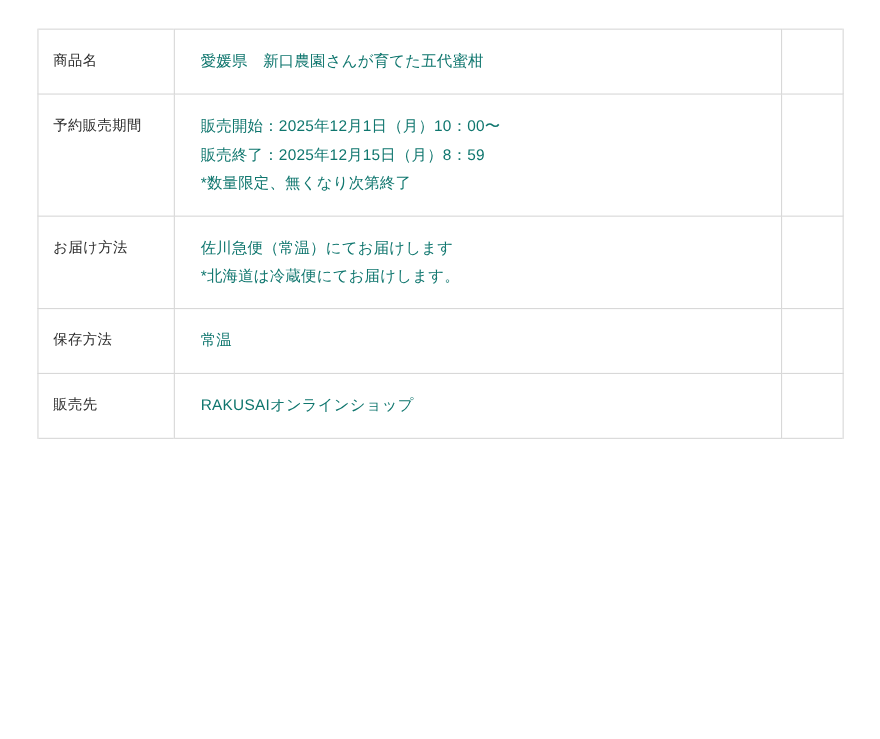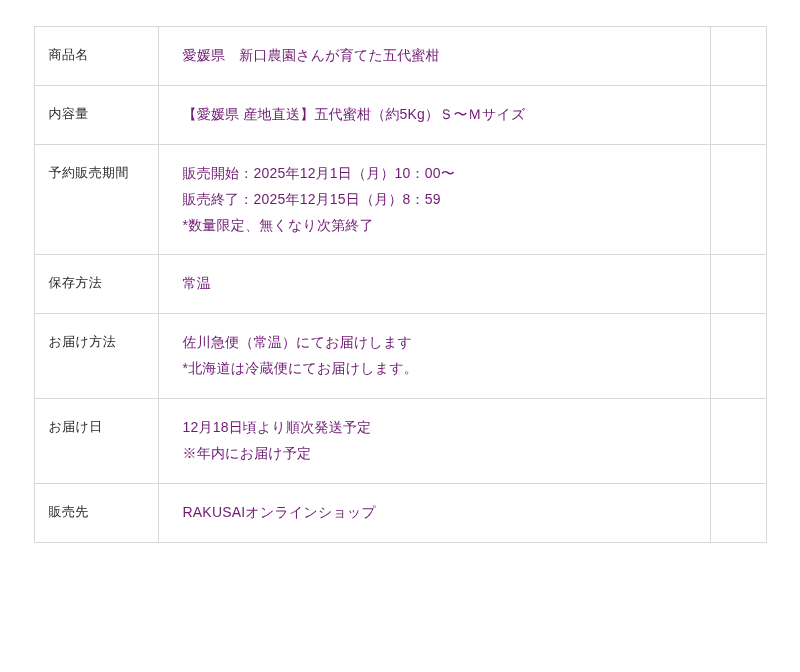--- a/index.html
+++ b/index.html
@@ -48,21 +48,21 @@
   table.spec td.label {
     border-left: 1px solid #d8d8d8;
     font-size: 13px;
     color: #2b2b2b;
     letter-spacing: 0.4px;
     padding-left: 14px;
     padding-right: 8px;
   }
   table.spec td.value {
     font-size: 14px;
-    color: #701a75;
+    color: #0f766e;
     padding-left: 24px;
   }
   table.spec td.extra {
     padding: 0;
   }
   .vline {
     display: block;
     width: 100%;
     height: 100%;
   }
@@ -92,84 +92,61 @@
           <span class="lines">
             <span class="ln">愛媛県　新口農園さんが育てた五代蜜柑</span>
           </span>
         </td>
         <td class="extra">
             <span class="vline"></span>
           </td>
       </tr>
 
 
-      <tr>
-        <td class="label">内容量</td>
-        <td class="value">
-          <span class="lines">
-            <span class="ln">【愛媛県 産地直送】五代蜜柑（約5Kg）Ｓ〜Ｍサイズ</span>
-          </span>
-        </td>
-        <td class="extra">
-            <span class="vline"></span>
-          </td>
-      </tr>
 
       <tr>
         <td class="label">予約販売期間</td>
         <td class="value">
           <span class="lines">
             <span class="ln">販売開始：2025年12月1日（月）10：00〜</span>
             <span class="ln">販売終了：2025年12月15日（月）8：59</span>
             <span class="ln">*数量限定、無くなり次第終了</span>
           </span>
         </td>
         <td class="extra">
             <span class="vline"></span>
           </td>
       </tr>
 
 
       <tr>
-        <td class="label">保存方法</td>
-        <td class="value">
-          <span class="lines">
-            <span class="ln">常温</span>
-          </span>
-        </td>
-        <td class="extra">
-            <span class="vline"></span>
-          </td>
-      </tr>
-
-      <tr>
         <td class="label">お届け方法</td>
         <td class="value">
           <span class="lines">
             <span class="ln">佐川急便（常温）にてお届けします</span>
             <span class="ln">*北海道は冷蔵便にてお届けします。</span>
           </span>
         </td>
         <td class="extra">
             <span class="vline"></span>
           </td>
       </tr>
 
       <tr>
-        <td class="label">お届け日</td>
+        <td class="label">保存方法</td>
         <td class="value">
           <span class="lines">
-            <span class="ln">12月18日頃より順次発送予定</span>
-            <span class="ln">※年内にお届け予定</span>
+            <span class="ln">常温</span>
           </span>
         </td>
         <td class="extra">
             <span class="vline"></span>
           </td>
       </tr>
+
 
       <tr>
         <td class="label">販売先</td>
         <td class="value">
           <span class="lines">
             <span class="ln">RAKUSAIオンラインショップ</span>
           </span>
         </td>
         <td class="extra">
             <span class="vline"></span>

